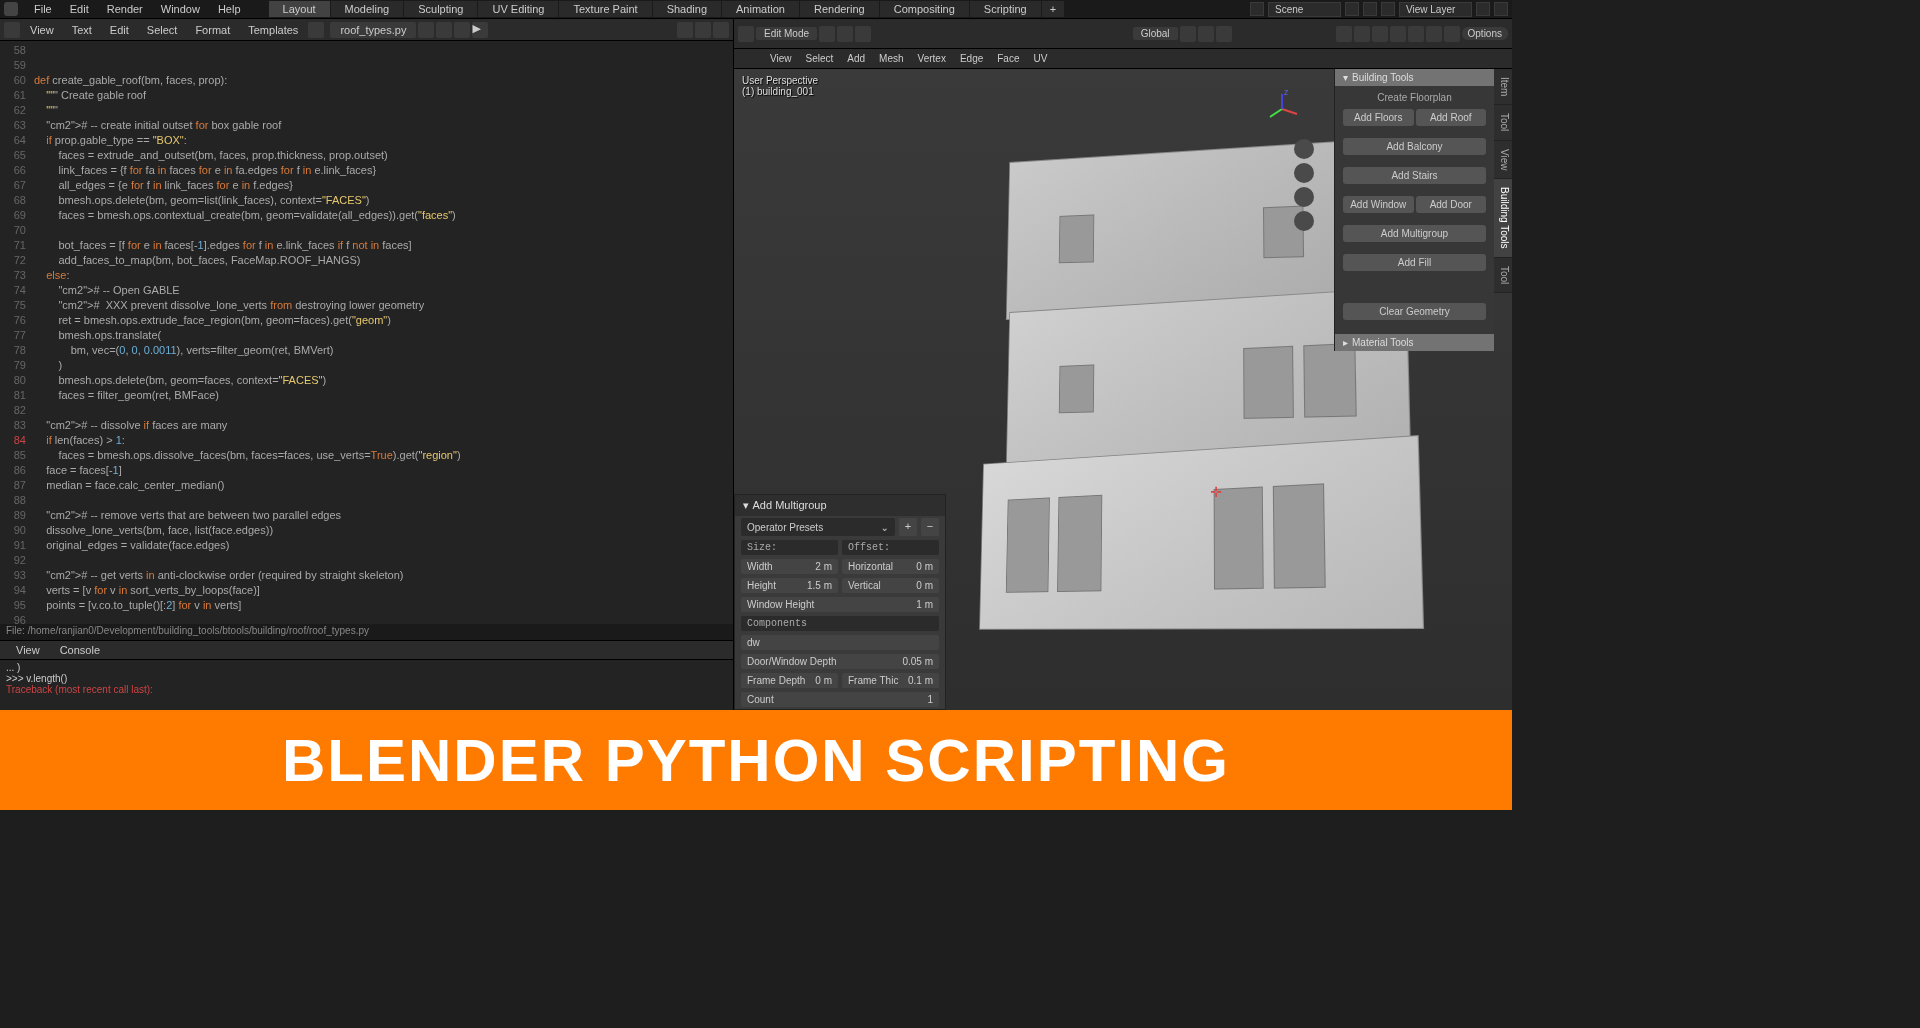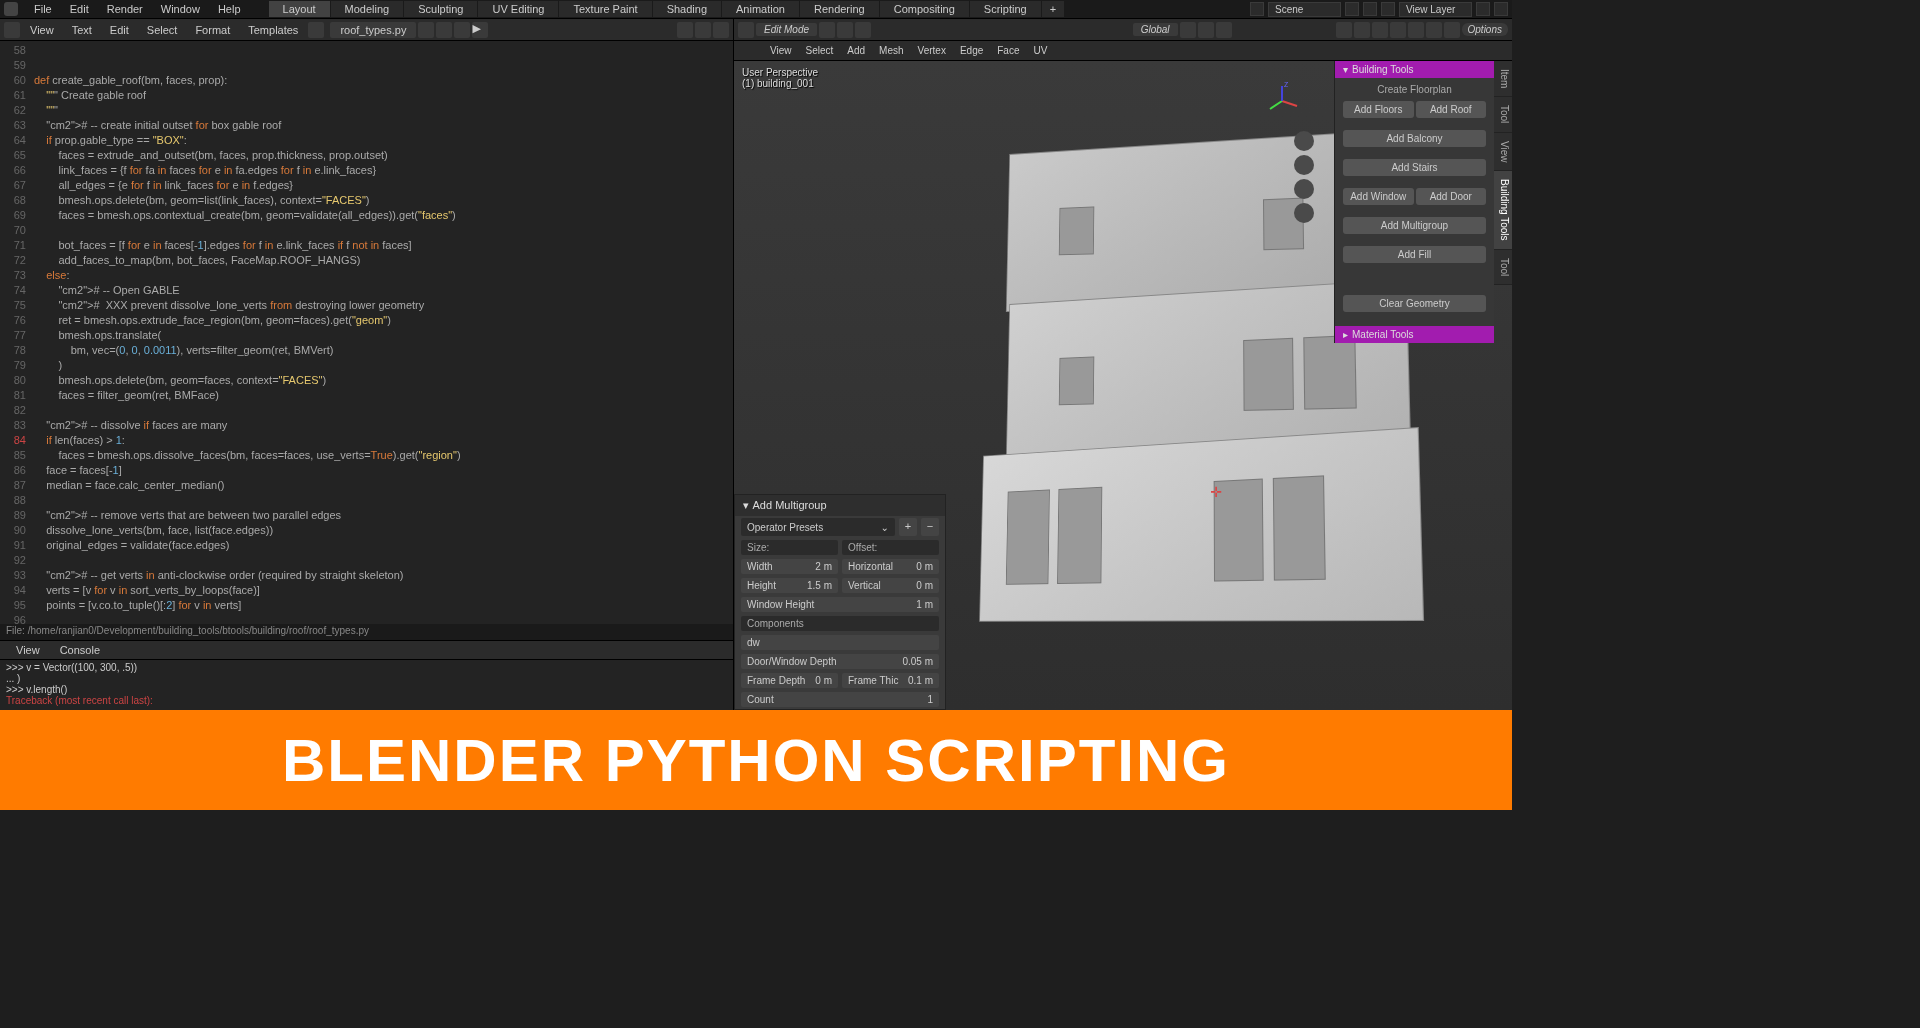--- a/index.html
+++ b/index.html
@@ -36,21 +36,21 @@
 
 .status-bar { background: #1a1a1a; height: 16px; padding: 1px 6px; color: #888; font-size: 10px; }
 
 .console-header { background: #2b2b2b; height: 20px; display: flex; align-items: center; padding: 0 4px; gap: 4px; border-top: 1px solid #000; border-bottom: 1px solid #000; }
 .console-header .ch-btn { padding: 2px 8px; cursor: pointer; }
 .console-area { background: #232323; height: 50px; padding: 2px 6px; font-family: monospace; font-size: 10px; overflow: hidden; }
 .console-area .err { color: #c44; }
 
 .right-panel { flex: 1; display: flex; flex-direction: column; background: #393939; position: relative; }
 
-.vp-header { background: #2b2b2b; height: 22px; display: flex; align-items: center; padding: 0 4px; gap: 2px; border-bottom: 1px solid #000; font-style: italic; }
+.vp-header { background: #2b2b2b; height: 30px; display: flex; align-items: center; padding: 0 4px; gap: 2px; border-bottom: 1px solid #000; }
 .vp-header .vp-btn { padding: 1px 6px; background: #3a3a3a; border-radius: 6px; cursor: pointer; font-size: 10px; }
 .vp-header .vp-sel { padding: 1px 8px; background: #3a3a3a; border-radius: 2px; font-size: 10px; }
 .vp-header .vp-icon { width: 16px; height: 16px; background: #3a3a3a; border-radius: 2px; }
 .vp-header .spacer { flex: 1; }
 
 .vp-header2 { background: #2b2b2b; height: 20px; display: flex; align-items: center; padding: 0 4px; gap: 2px; border-bottom: 1px solid #000; }
 .vp-header2 .h2-item { padding: 1px 6px; cursor: pointer; font-size: 10px; }
 
 .viewport-body { flex: 1; position: relative; background: linear-gradient(#3a3a3a, #2e2e2e); overflow: hidden; }
 .vp-info { position: absolute; top: 6px; left: 8px; color: #ddd; font-size: 10px; text-shadow: 1px 1px 1px #000; }
@@ -64,31 +64,31 @@
 .bld-floor1 { position: absolute; bottom: 200px; left: 70px; width: 420px; height: 170px; background: linear-gradient(150deg, #d0d0d0, #b0b0b0); border: 1px solid #888; transform: perspective(900px) rotateX(6deg) rotateY(-18deg); }
 .bld-floor2 { position: absolute; bottom: 350px; left: 70px; width: 420px; height: 170px; background: linear-gradient(150deg, #cacaca, #a8a8a8); border: 1px solid #888; transform: perspective(900px) rotateX(6deg) rotateY(-18deg); }
 .bld-win { position: absolute; width: 40px; height: 50px; background: #999; border: 1px solid #777; }
 
 .operator-panel { position: absolute; bottom: 0; left: 0; width: 212px; background: #3a3a3a; border: 1px solid #222; }
 .op-header { background: #2e2e2e; padding: 4px 8px; font-size: 11px; color: #ddd; }
 .op-header .tri { display: inline-block; margin-right: 4px; }
 .op-row { display: flex; padding: 2px 6px; gap: 4px; }
 .op-sel { background: #2b2b2b; flex: 1; padding: 2px 6px; border-radius: 2px; font-size: 10px; display: flex; justify-content: space-between; align-items: center; }
 .op-small-btn { width: 18px; height: 18px; background: #444; border-radius: 2px; text-align: center; line-height: 16px; }
-.op-label { background: #2b2b2b; padding: 2px 6px; border-radius: 2px; font-size: 10px; color: #aaa; }
+.op-label { background: #2b2b2b; padding: 2px 6px; border-radius: 2px; font-size: 10px; color: #aaa; font-family: Liberation Mono, monospace; }
 .op-val { background: #444; padding: 2px 6px; border-radius: 2px; font-size: 10px; display: flex; justify-content: space-between; flex: 1; }
 .op-val2 { background: #444; padding: 2px 6px; border-radius: 2px; font-size: 10px; display: flex; justify-content: space-between; flex: 1; }
 
 .side-tabs { position: absolute; top: 0; right: 0; width: 18px; background: #333; display: flex; flex-direction: column; }
 .side-tab { writing-mode: vertical-rl; padding: 8px 2px; font-size: 10px; color: #aaa; background: #2e2e2e; border-bottom: 1px solid #222; cursor: pointer; }
 .side-tab.active { background: #424242; color: #fff; }
 
 .n-panel { position: absolute; top: 0; right: 18px; width: 160px; background: #373737; border-left: 1px solid #222; }
 .np-section { padding: 2px; }
-.np-title { background: #a21caf; padding: 3px 8px; font-size: 10px; color: #ddd; }
+.np-title { background: #737373; padding: 3px 8px; font-size: 10px; color: #ddd; }
 .np-title .tri { margin-right: 4px; }
 .np-subtitle { text-align: center; padding: 4px; font-size: 10px; color: #aaa; }
 .np-btn { background: #555; margin: 12px 6px; padding: 3px; text-align: center; border-radius: 3px; font-size: 10px; cursor: pointer; }
 .np-btn-row { display: flex; gap: 2px; margin: 2px 6px; }
 .np-btn-row .np-btn { flex: 1; margin: 0; }
 
 .banner { position: absolute; bottom: 0; left: 0; right: 0; height: 100px; background: #ff7b00; display: flex; align-items: center; justify-content: center; }
 .banner-text { color: #fff; font-size: 60px; font-weight: 900; letter-spacing: 2px; font-family: Arial, sans-serif; }
 
 </style>
@@ -194,21 +194,20 @@
         </div>
       <div class="code-content" id="code"><div>&nbsp;</div><div>&nbsp;</div><div><span class="kw">def</span> create_gable_roof(bm, faces, prop):</div><div>    <span class="str">""</span>" Create gable roof</div><div>    <span class="str">""</span>"</div><div>    <span class="&lt;span">"cm2"</span>&gt;# -- create initial outset <span class="kw">for</span> box gable roof</div><div>    <span class="kw">if</span> prop.gable_type == <span class="str">"BOX"</span>:</div><div>        faces = extrude_and_outset(bm, faces, prop.thickness, prop.outset)</div><div>        link_faces = {f <span class="kw">for</span> fa <span class="kw">in</span> faces <span class="kw">for</span> e <span class="kw">in</span> fa.edges <span class="kw">for</span> f <span class="kw">in</span> e.link_faces}</div><div>        all_edges = {e <span class="kw">for</span> f <span class="kw">in</span> link_faces <span class="kw">for</span> e <span class="kw">in</span> f.edges}</div><div>        bmesh.ops.delete(bm, geom=list(link_faces), context=<span class="str">"FACES"</span>)</div><div>        faces = bmesh.ops.contextual_create(bm, geom=validate(all_edges)).get(<span class="str">"faces"</span>)</div><div>&nbsp;</div><div>        bot_faces = [f <span class="kw">for</span> e <span class="kw">in</span> faces[-<span class="num">1</span>].edges <span class="kw">for</span> f <span class="kw">in</span> e.link_faces <span class="kw">if</span> f <span class="kw">not</span> <span class="kw">in</span> faces]</div><div>        add_faces_to_map(bm, bot_faces, FaceMap.ROOF_HANGS)</div><div>    <span class="kw">else</span>:</div><div>        <span class="&lt;span">"cm2"</span>&gt;# -- Open GABLE</div><div>        <span class="&lt;span">"cm2"</span>&gt;#  XXX prevent dissolve_lone_verts <span class="kw">from</span> destroying lower geometry</div><div>        ret = bmesh.ops.extrude_face_region(bm, geom=faces).get(<span class="str">"geom"</span>)</div><div>        bmesh.ops.translate(</div><div>            bm, vec=(<span class="num">0</span>, <span class="num">0</span>, <span class="num">0.0011</span>), verts=filter_geom(ret, BMVert)</div><div>        )</div><div>        bmesh.ops.delete(bm, geom=faces, context=<span class="str">"FACES"</span>)</div><div>        faces = filter_geom(ret, BMFace)</div><div>&nbsp;</div><div>    <span class="&lt;span">"cm2"</span>&gt;# -- dissolve <span class="kw">if</span> faces are many</div><div>    <span class="kw">if</span> len(faces) &gt; <span class="num">1</span>:</div><div>        faces = bmesh.ops.dissolve_faces(bm, faces=faces, use_verts=<span class="kw">True</span>).get(<span class="str">"region"</span>)</div><div>    face = faces[-<span class="num">1</span>]</div><div>    median = face.calc_center_median()</div><div>&nbsp;</div><div>    <span class="&lt;span">"cm2"</span>&gt;# -- remove verts that are between two parallel edges</div><div>    dissolve_lone_verts(bm, face, list(face.edges))</div><div>    original_edges = validate(face.edges)</div><div>&nbsp;</div><div>    <span class="&lt;span">"cm2"</span>&gt;# -- get verts <span class="kw">in</span> anti-clockwise order (required by straight skeleton)</div><div>    verts = [v <span class="kw">for</span> v <span class="kw">in</span> sort_verts_by_loops(face)]</div><div>    points = [v.co.to_tuple()[:<span class="num">2</span>] <span class="kw">for</span> v <span class="kw">in</span> verts]</div><div>&nbsp;</div></div>
     </div>
     <div class="status-bar">File: /home/ranjian0/Development/building_tools/btools/building/roof/roof_types.py</div>
     <div class="console-header">
       <div class="th-icon"></div>
       <div class="ch-btn">View</div>
       <div class="ch-btn">Console</div>
     </div>
     <div class="console-area">
-      <div>&gt;&gt;&gt; v = Vector((100, 300, .5))</div>
       <div>... )</div>
       <div>&gt;&gt;&gt; v.length()</div>
       <div class="err">Traceback (most recent call last):</div>
     </div>
   </div>
 
   <div class="right-panel">
     <div class="vp-header">
       <div class="vp-icon"></div>
       <div class="vp-sel">Edit Mode</div>

